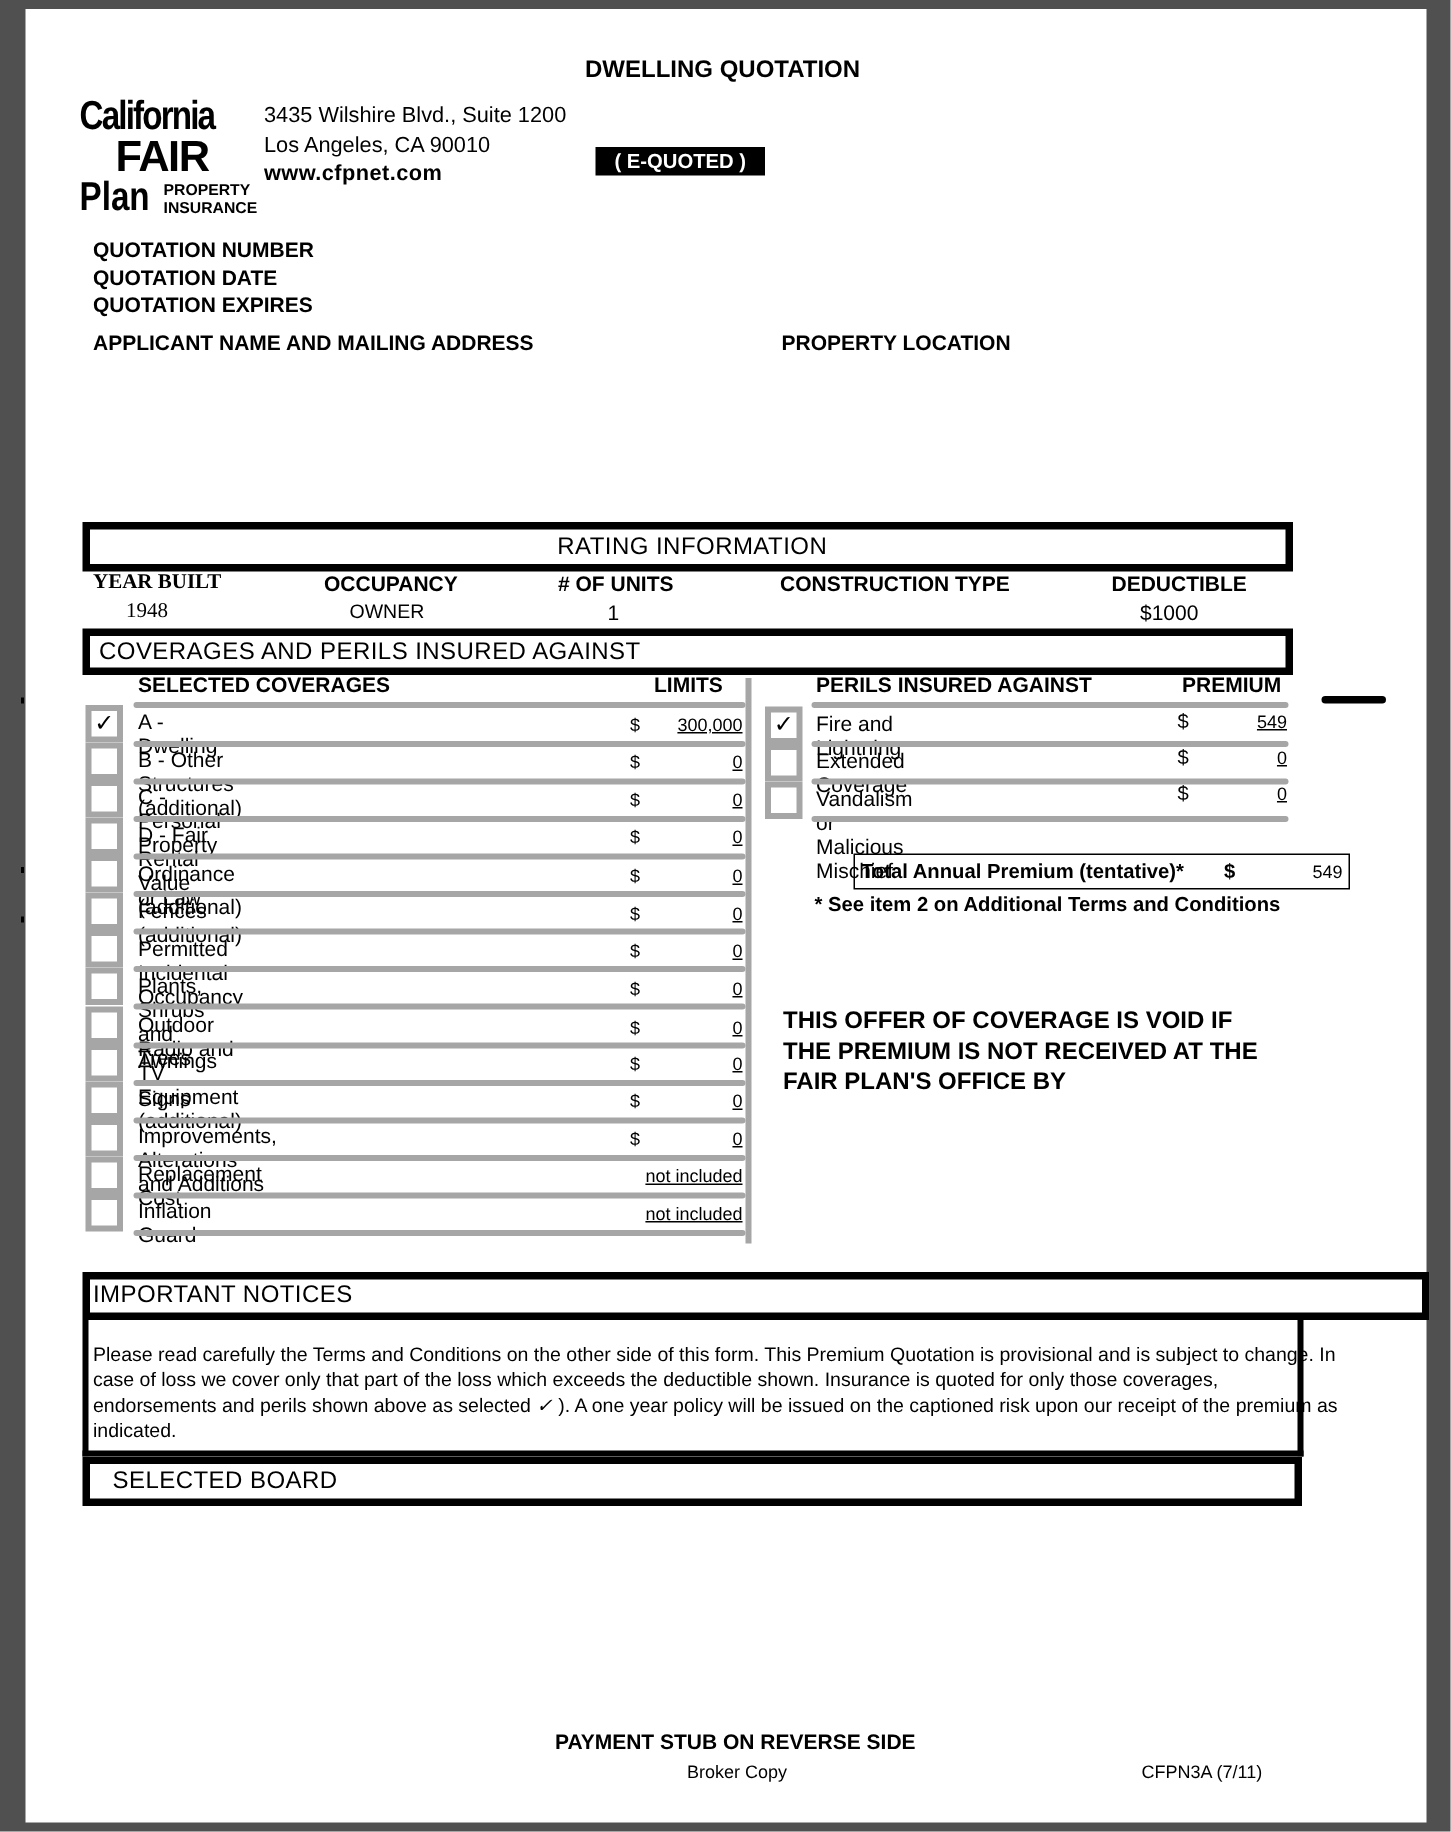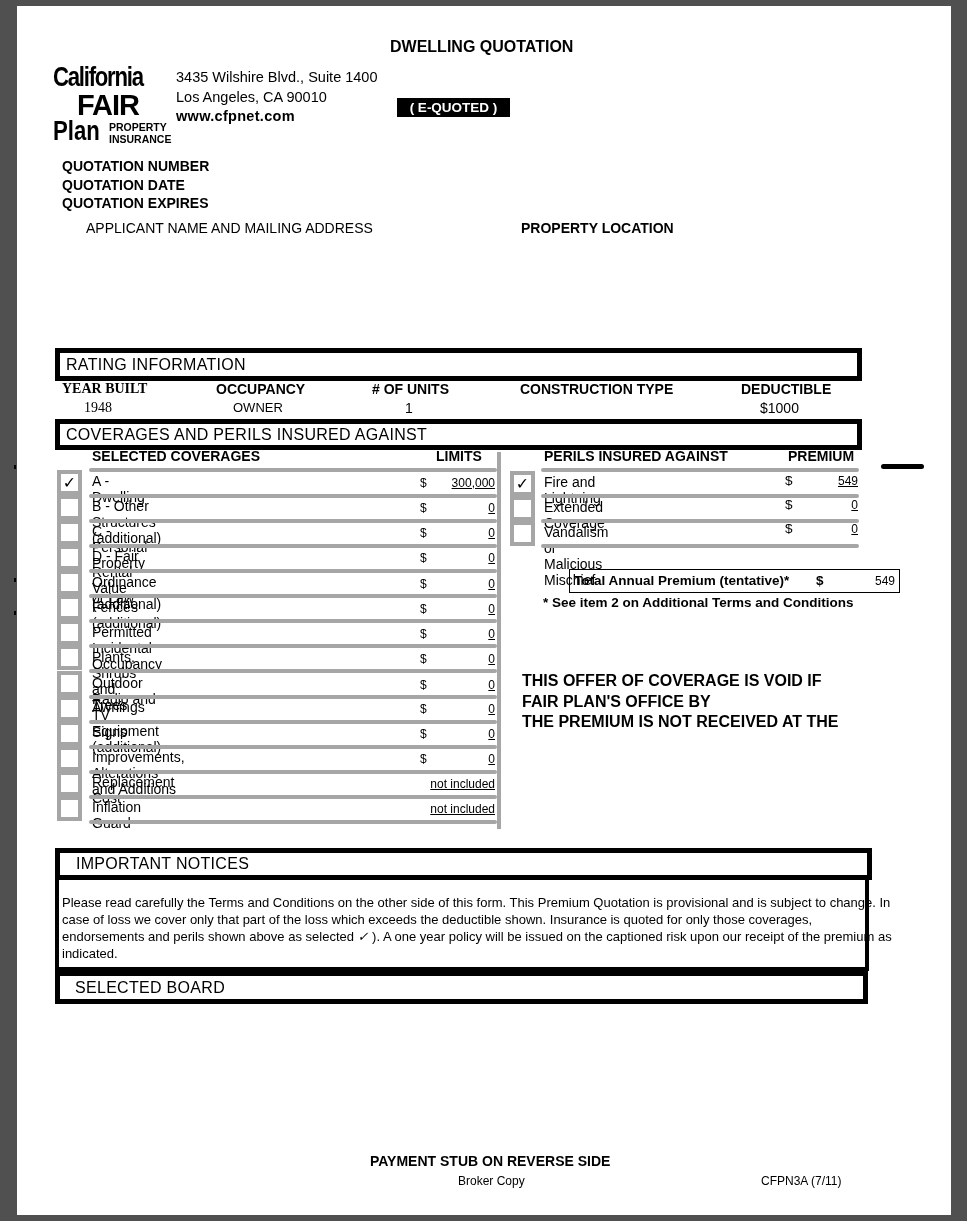--- a/index.html
+++ b/index.html
@@ -12,25 +12,25 @@
   .logo { left:36px; top:56px; width:122px; height:90px; }
   .logo .l1 { position:absolute; left:0; top:0; font-size:27px; font-weight:bold; letter-spacing:-1.5px; transform:scaleX(0.82); transform-origin:left top; }
   .logo .l2 { position:absolute; left:24px; top:27px; font-size:29px; font-weight:bold; letter-spacing:-1px; }
   .logo .l3 { position:absolute; left:0; top:54px; font-size:27px; font-weight:bold; transform:scaleX(0.82); transform-origin:left top; }
   .logo .l4 { position:absolute; left:56px; top:59px; font-size:10.5px; font-weight:bold; line-height:12px; }
   .addr { left:159px; top:62px; font-size:14.5px; line-height:19.5px; }
   .addr .web { font-weight:bold; letter-spacing:0.3px; }
   .equoted { left:380px; top:92px; width:113px; height:19px; background:#000; color:#fff; font-size:13.5px; font-weight:bold; text-align:center; line-height:19px; }
 
   .qlabels { left:45px; top:151px; font-size:14px; font-weight:bold; line-height:18.5px; }
-  .applicant { left:45px; top:214px; font-size:14px; font-weight:normal;margin-left:24px; }
+  .applicant { left:45px; top:214px; font-size:14px; font-weight:bold; }
   .propertyloc { left:504px; top:214px; font-size:14px; font-weight:bold; }
 
   .secbox { position:absolute; border:5px solid #000; background:#fff; box-sizing:border-box; font-size:16px; letter-spacing:0.3px; padding-left:6px; }
-  .rating-hdr { left:38px; top:342px; width:807px; height:33px; line-height:24px; }
+  .rating-hdr { left:38px; top:342px; width:807px; height:33px; line-height:24px;text-align:center; }
   .cov-hdr { left:38px; top:413px; width:807px; height:31px; line-height:22px; }
 
   .rating-col { position:absolute; font-size:14px; }
   .rating-col .h { font-weight:bold; }
   .rating-col .v { font-size:14px; margin-top:3px; }
 
   .colhead { position:absolute; font-size:14px; font-weight:bold; top:442px; }
   .vbar { position:absolute; left:480px; top:446px; width:4px; height:377px; background:#a6a6a6; }
 
   .row { position:absolute; height:25px; }
@@ -40,21 +40,21 @@
   .rdollar { position:absolute; font-size:12px; }
   .rval { position:absolute; font-size:12px; text-align:right;text-decoration:underline; }
 
   .total-box { left:522px; top:563px; width:331px; height:24px; border:1.5px solid #000; box-sizing:border-box;margin-left:30px; }
   .total-box .lbl { position:absolute; left:4px; top:3px; font-size:13.5px; font-weight:bold; }
   .total-box .dol { position:absolute; left:246px; top:3px; font-size:13.5px; font-weight:bold; }
   .total-box .val { position:absolute; right:4px; top:4px; font-size:12px; }
   .footnote { left:526px; top:589px; font-size:13.5px; font-weight:bold; }
   .void { left:505px; top:665px; font-size:16px; font-weight:bold; line-height:20.5px; }
 
-  .notices-hdr { left:38px; top:842px; width:817px; height:32px; line-height:22px; padding-left:16px; }
+  .notices-hdr { left:38px; top:842px; width:898px; height:32px; line-height:22px; padding-left:2px; }
   .notices-body { position:absolute; left:38px; top:874px; width:814px; height:91px; border:4px solid #000; border-top:none; box-sizing:border-box; }
   .notices-text { position:absolute; left:3px; top:14px; width:830px; font-size:13px; line-height:17px; white-space:normal; }
   .msg-hdr { left:38px; top:965px; width:813px; height:33px; line-height:23px; padding-left:15px; }
 
   .stub { left:353px; top:1147px; font-size:14px; font-weight:bold; }
   .broker { left:441px; top:1168px; font-size:12px; }
   .formno { left:744px; top:1168px; font-size:12px; }
 
   .mark { position:absolute; background:#000; }
 </style>
@@ -66,21 +66,21 @@
   <div class="abs title">DWELLING QUOTATION</div>
 
   <div class="abs logo">
     <span class="l1">California</span>
     <span class="l2">FAIR</span>
     <span class="l3">Plan</span>
     <span class="l4"><span>PROPERTY</span><br><span>INSURANCE</span></span>
   </div>
 
   <div class="abs addr">
-    <div>3435 Wilshire Blvd., Suite 1400</div>
+    <div>3435 Wilshire Blvd., Suite 1200</div>
     <div>Los Angeles, CA  90010</div>
     <div class="web">www.cfpnet.com</div>
   </div>
 
   <div class="abs equoted">( E-QUOTED )</div>
 
   <div class="abs qlabels">
     <div>QUOTATION NUMBER</div>
     <div>QUOTATION DATE</div>
     <div>QUOTATION EXPIRES</div>
@@ -260,22 +260,22 @@
 
   <div class="abs total-box">
     <span class="lbl">Total Annual Premium (tentative)*</span>
     <span class="dol">$</span>
     <span class="val">549</span>
   </div>
   <div class="abs footnote">* See item 2 on Additional Terms and Conditions</div>
 
   <div class="abs void">
     <div>THIS OFFER OF COVERAGE IS VOID IF</div>
+    <div>THE PREMIUM IS NOT RECEIVED AT THE</div>
     <div>FAIR PLAN'S OFFICE BY</div>
-    <div>THE PREMIUM IS NOT RECEIVED AT THE</div>
   </div>
 
   <div class="secbox notices-hdr">IMPORTANT NOTICES</div>
   <div class="notices-body">
     <div class="notices-text"><span>Please read carefully the Terms and Conditions on the other side of this form. This Premium Quotation is provisional and is subject to change. In case of loss we cover only that part of the loss which exceeds the deductible shown. Insurance is quoted for only those coverages, endorsements and perils shown above as selected </span><span style="font-style:italic;">✓</span><span>  ). A one year policy will be issued on the captioned risk upon our receipt of the premium as indicated.</span></div>
   </div>
 
   <div class="secbox msg-hdr">SELECTED BOARD</div>
 
   <div class="abs stub">PAYMENT STUB ON REVERSE SIDE</div>

